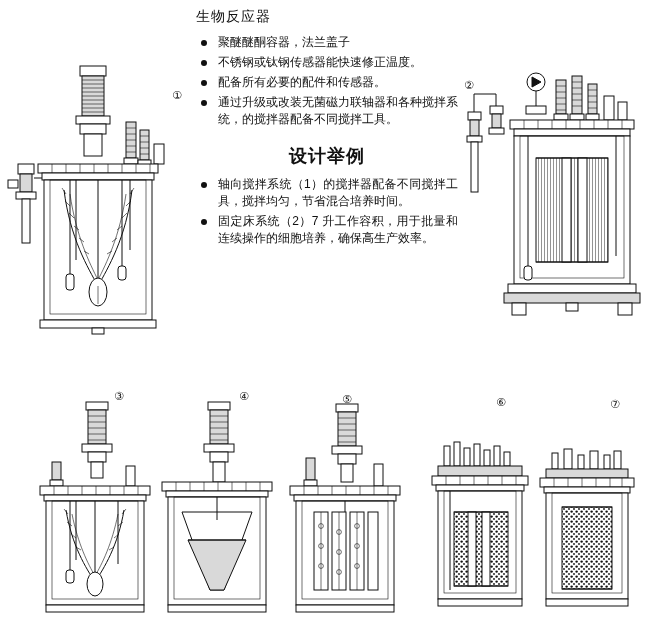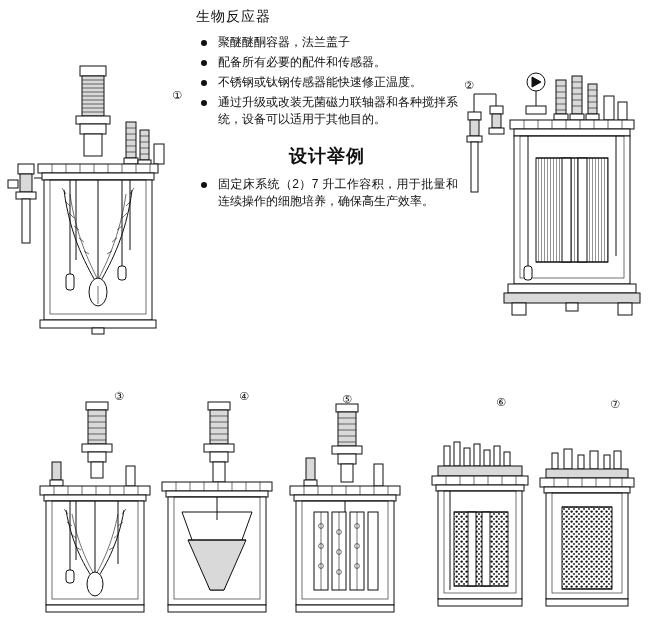--- a/index.html
+++ b/index.html
@@ -78,26 +78,27 @@
         <circle cx="1.6" cy="1.6" r="1.2" fill="#111"></circle>
         <circle cx="4" cy="4" r="0.9" fill="#111"></circle>
       </pattern>
     </defs>
   </svg>
 
   <div class="text-col">
     <div class="heading">生物反应器</div>
     <ul class="bullets">
       <li>聚醚醚酮容器，法兰盖子</li>
+      <li>不锈钢或钛钢传感器能快速修正温度。</li>
       <li>配备所有必要的配件和传感器。</li>
-      <li>不锈钢或钛钢传感器能快速修正温度。</li>
-      <li>通过升级或改装无菌磁力联轴器和各种搅拌系统，设备可以适用于其他目的。</li>
+      <li>通过升级或改装无菌磁力联轴器和各种搅拌系统，的搅拌器配备不同搅拌工具。</li>
     </ul>
     <div class="heading2">设计举例</div>
     <ul class="bullets">
+      <li>轴向搅拌系统（1）的搅拌器配备不同搅拌工具，搅拌均匀，节省混合培养时间。</li>
       <li>固定床系统（2）7 升工作容积，用于批量和连续操作的细胞培养，确保高生产效率。</li>
     </ul>
   </div>
 
   <div class="num" style="left:170px;top:88px;">①</div>
   <div class="num" style="left:462px;top:78px;">②</div>
   <div class="num" style="left:112px;top:389px;">③</div>
   <div class="num" style="left:237px;top:389px;">④</div>
   <div class="num" style="left:340px;top:392px;">⑤</div>
   <div class="num" style="left:494px;top:395px;">⑥</div>

